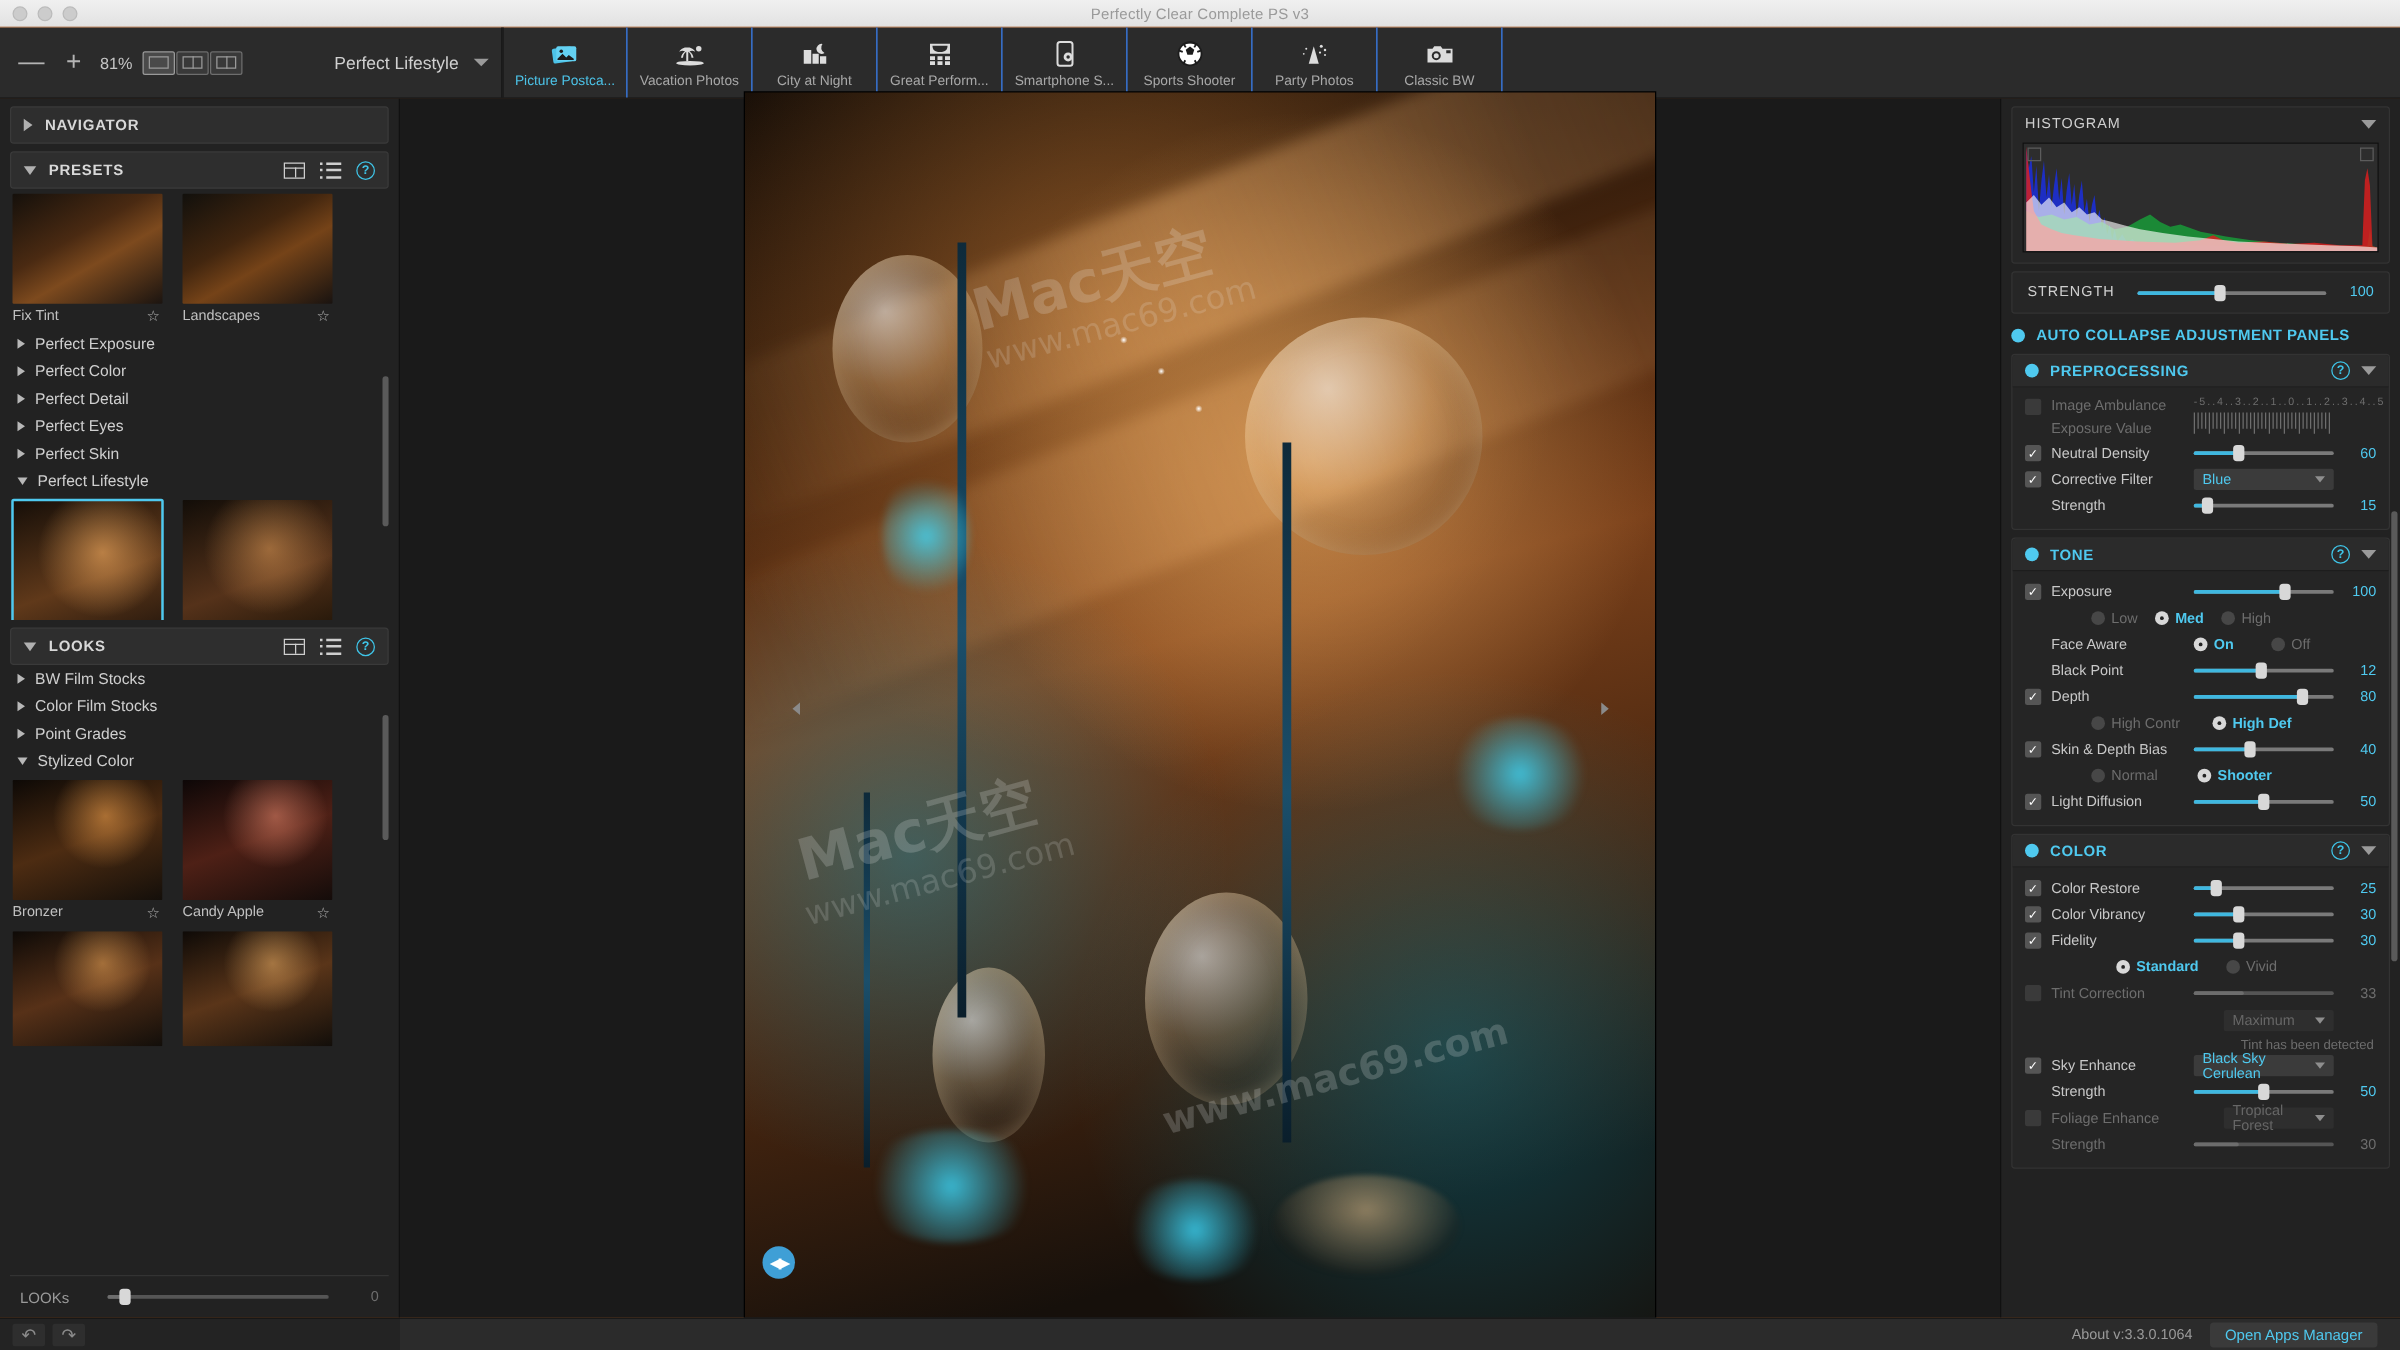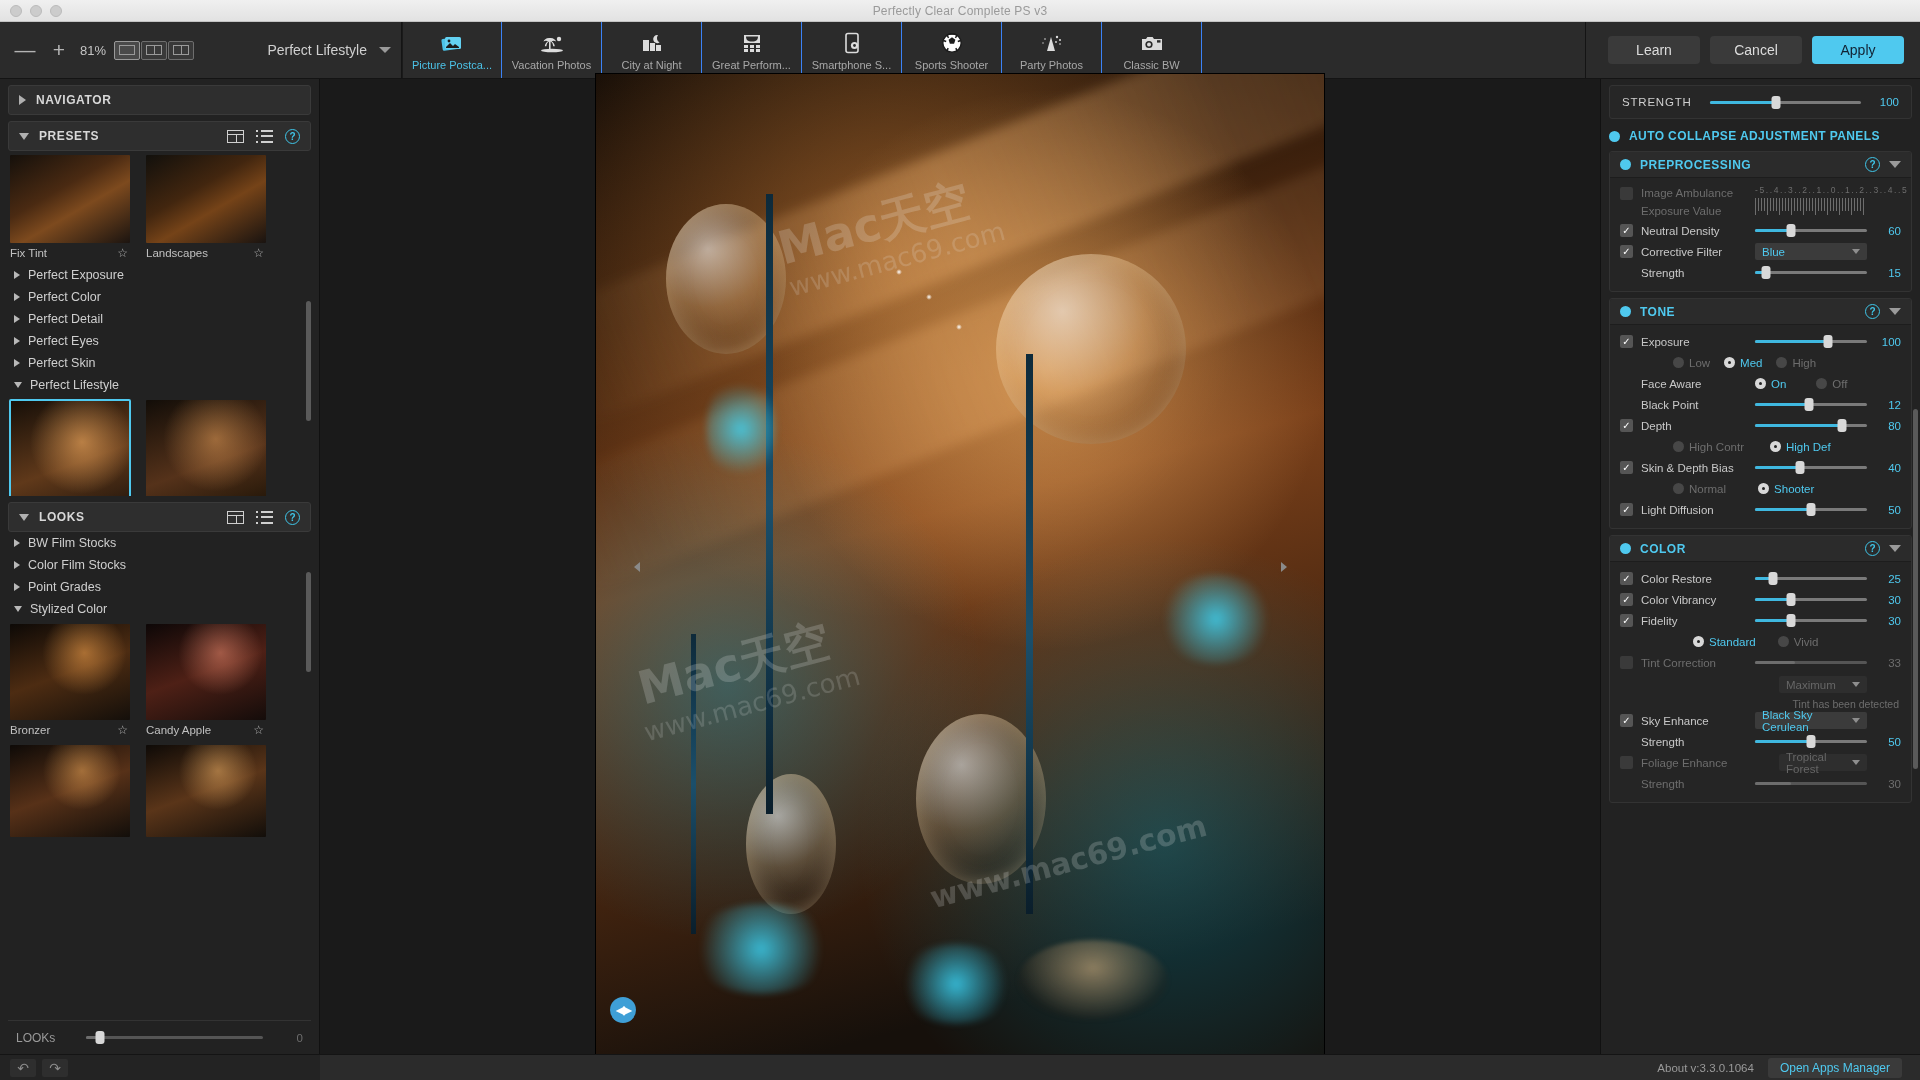--- a/index.html
+++ b/index.html
@@ -265,21 +265,21 @@
   
   .radios { display:flex; align-items:center; gap:6px; padding-left:0; }
   .rad { display:flex; align-items:center; gap:5px; cursor:pointer; }
   .rad .c {
     width:11px;height:11px;border-radius:50%;background:#474747; flex:none;
     display:flex;align-items:center;justify-content:center;
   }
   .rad.on .c { background:#d8d8d8; }
   .rad.on .c:after { content:''; width:3px;height:3px;border-radius:50%;background:#222; }
   .rad .x { font-size:11.5px; color:#6d6d6d; }
-  .rad.on .x { color:#4fc9ef; }
+  .rad.on .x { color:#4fc9ef;font-weight:bold; }
 
   
   .dd {
     flex:1; height:17px; background:#3b3b3b; border-radius:2px; display:flex; align-items:center;
     padding:0 7px; font-size:11.5px; color:#4fc9ef; cursor:pointer; position:relative;
   }
   .dd.dim { background:#2e2e2e; color:#666;margin-left:24px; }
   .dd .cv { margin-left:auto; width:0;height:0;border-left:4px solid transparent;border-right:4px solid transparent;border-top:5px solid #8e8e8e; }
 
   .ev-scale { flex:1; position:relative; height:28px; }
@@ -429,25 +429,20 @@
               <path d="M2 5h4l1.4-2h5.2L14 5h8v11H2z"></path>
               <circle cx="9" cy="10.5" r="3.6" fill="#2b2b2b"></circle>
               <circle cx="9" cy="10.5" r="2" fill="#dcdcdc"></circle>
               <rect x="17" y="6.2" width="3.5" height="2.4" fill="#2b2b2b"></rect>
             </svg>
         </div>
         <div class="lb">Classic BW</div>
       </div>
     </div>
 
-    <div class="tb-right">
-      <div class="btn">Learn</div>
-      <div class="btn">Cancel</div>
-      <div class="btn primary">Apply</div>
-    </div>
   </div>
 
   <div class="leftpanel">
 
     <div class="lp-sec-hd">
       <span class="tri"></span>
       <span class="nm">NAVIGATOR</span>
     </div>
 
     <div class="lp-sec-hd">
@@ -625,20 +620,38 @@
     <div class="panel-handle l">
         <span class="ar"></span>
       </div>
     <div class="panel-handle r">
         <span class="ar"></span>
       </div>
   </div>
 
   <div class="rightpanel">
 
+    <div class="rp-card">
+      <div class="rp-hd">
+        <span class="nm">HISTOGRAM</span>
+        <span class="r">
+          <span class="tri-sm"></span>
+        </span>
+      </div>
+      <div class="histo">
+        <span class="clipbox" style="left:3px;"></span>
+        <span class="clipbox" style="right:3px;"></span>
+        <svg width="100%" height="100%" viewBox="0 0 280 88" preserveAspectRatio="none">
+          <path d="M2,88 L2,4 L4,20 L6,10 L8,40 L10,18 L12,55 L14,30 L16,14 L18,44 L20,25 L22,52 L24,34 L26,20 L28,46 L30,28 L32,58 L34,38 L36,24 L38,50 L40,33 L42,60 L44,42 L46,30 L48,56 L50,45 L52,64 L54,50 L56,42 L58,62 L60,54 L62,70 L64,60 L66,74 L68,66 L70,78 L72,70 L74,80 L78,74 L82,81 L86,78 L90,82 L280,86 L280,88 Z" fill="#1c2fd0" opacity="0.92"></path>
+          <path d="M2,88 L2,55 L12,60 L22,58 L32,62 L42,60 L52,66 L62,64 L72,70 L82,68 L92,62 L100,58 L108,64 L116,68 L124,66 L140,72 L160,76 L180,79 L200,81 L220,82 L240,83 L260,84 L272,84 L274,70 L276,84 L280,85 L280,88 Z" fill="#16a83a" opacity="0.75"></path>
+          <path d="M2,88 L2,2 L5,30 L8,55 L14,66 L22,70 L30,73 L40,75 L60,78 L90,80 L120,81 L140,79 L150,75 L158,79 L170,81 L190,80 L210,82 L230,81 L250,83 L268,83 L270,30 L272,20 L274,34 L276,84 L280,85 L280,88 Z" fill="#d81f1f" opacity="0.85"></path>
+          <path d="M2,88 L2,48 L8,42 L14,50 L20,44 L26,52 L32,48 L38,56 L44,52 L50,58 L56,56 L62,62 L70,64 L80,67 L92,70 L110,73 L130,76 L150,78 L170,80 L190,81 L215,82 L240,83 L265,84 L280,85 L280,88 Z" fill="#ffffff" opacity="0.62"></path>
+        </svg>
+      </div>
+    </div>
 
     <div class="strength-row">
       <span class="lbl">STRENGTH</span>
       <span class="sld">
         <span class="trk"></span>
         <span class="fil" style="width:44%"></span>
         <span class="knb" style="left:44%"></span>
       </span>
       <span class="rval">100</span>
     </div>

